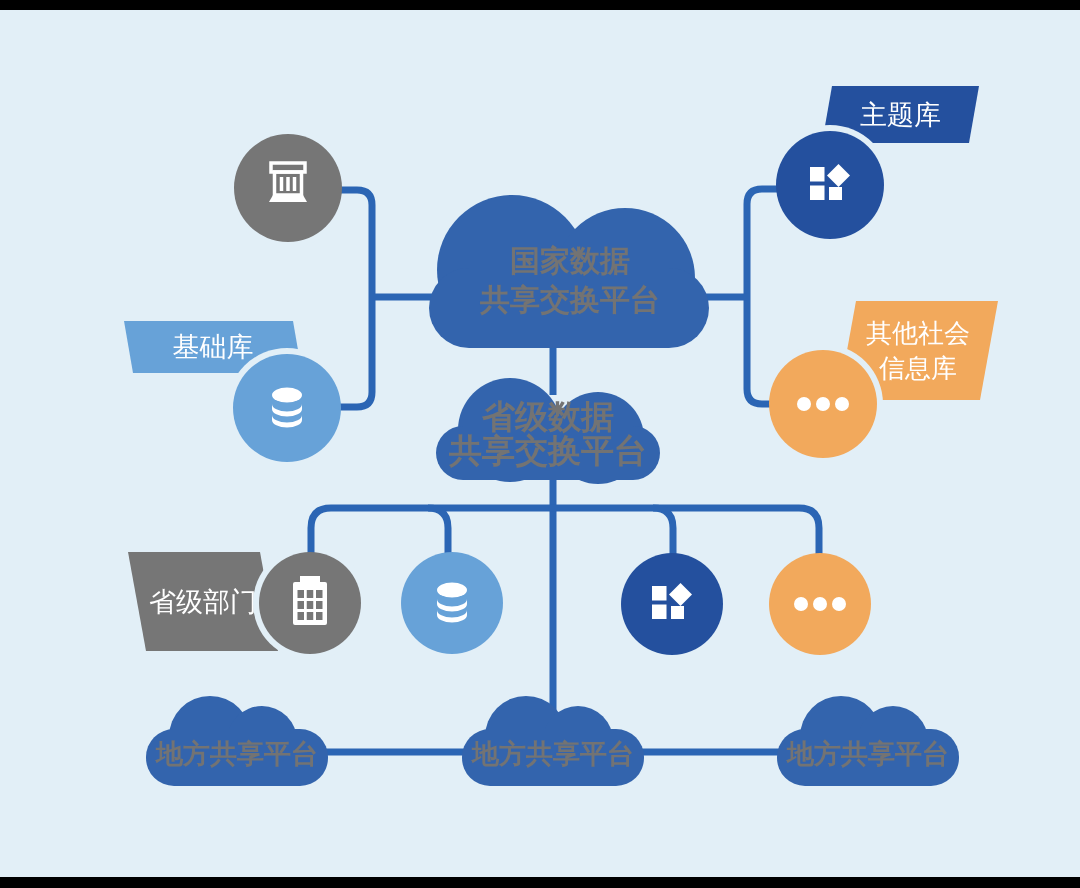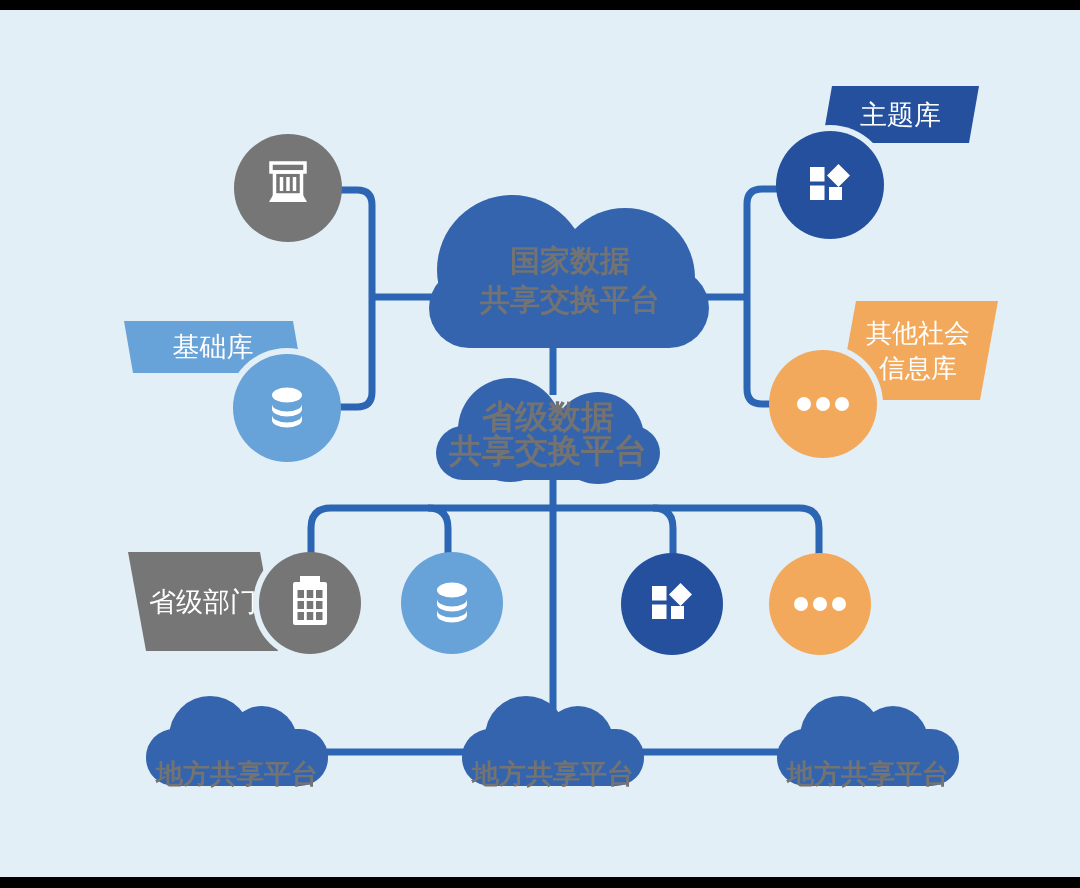--- a/index.html
+++ b/index.html
@@ -36,21 +36,21 @@
 
   .diagram-svg{position:absolute;left:0;top:0;z-index:2;}
 
   
   .cloudtext{
     position:absolute;z-index:3;color:#737373;font-weight:bold;
     display:flex;flex-direction:column;align-items:center;justify-content:center;
   }
   #ct-national{left:420px;top:240px;width:300px;height:80px;font-size:30px;line-height:39px;}
   #ct-provincial{left:438px;top:399px;width:220px;height:70px;font-size:33px;line-height:34px;}
-  .ct-local{top:738px;width:230px;height:32px;font-size:27px;line-height:32px;margin-top:20px;}
+  .ct-local{top:738px;width:230px;height:32px;font-size:27px;line-height:32px;}
   #ct-local-1{left:122px;} #ct-local-2{left:438px;} #ct-local-3{left:753px;}
 </style>
 </head>
 <body>
 
 <div class="stage">
 
   <div class="frame-bar top"></div>
   <div class="frame-bar bottom"></div>
 

